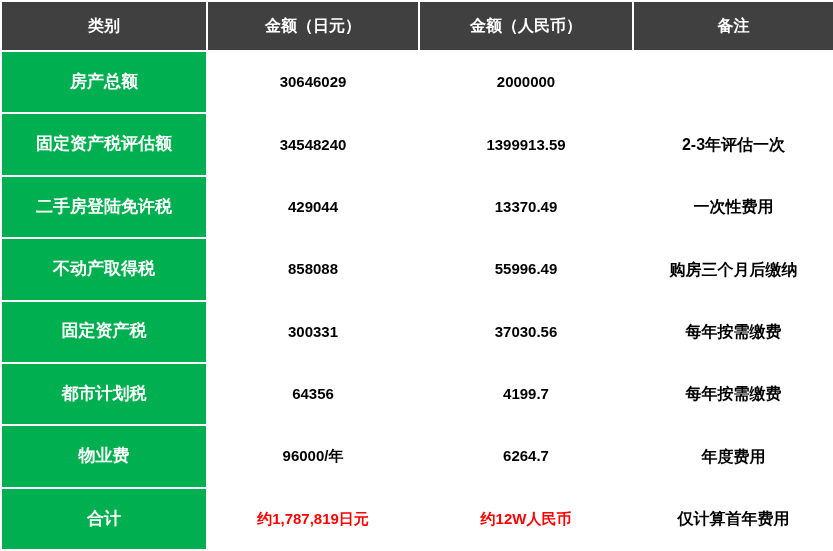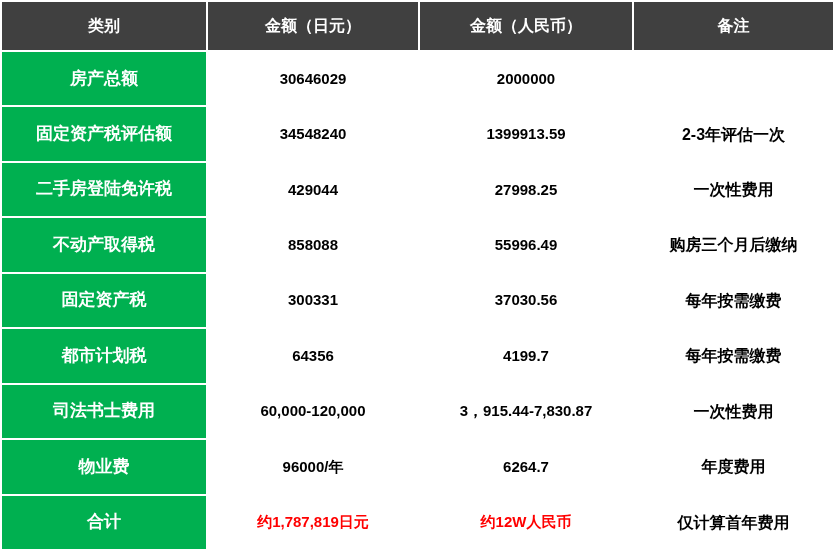--- a/index.html
+++ b/index.html
@@ -101,21 +101,21 @@
     </tr>
     <tr>
       <td class="label-cell">固定资产税评估额</td>
       <td class="value-cell">34548240</td>
       <td class="value-cell">1399913.59</td>
       <td class="note-cell">2-3年评估一次</td>
     </tr>
     <tr>
       <td class="label-cell">二手房登陆免许税</td>
       <td class="value-cell">429044</td>
-      <td class="value-cell">27998.25</td>
+      <td class="value-cell">13370.49</td>
       <td class="note-cell">一次性费用</td>
     </tr>
     <tr>
       <td class="label-cell">不动产取得税</td>
       <td class="value-cell">858088</td>
       <td class="value-cell">55996.49</td>
       <td class="note-cell">购房三个月后缴纳</td>
     </tr>
     <tr>
       <td class="label-cell">固定资产税</td>
@@ -123,26 +123,20 @@
       <td class="value-cell">37030.56</td>
       <td class="note-cell">每年按需缴费</td>
     </tr>
     <tr>
       <td class="label-cell">都市计划税</td>
       <td class="value-cell">64356</td>
       <td class="value-cell">4199.7</td>
       <td class="note-cell">每年按需缴费</td>
     </tr>
     <tr>
-      <td class="label-cell">司法书士费用</td>
-      <td class="value-cell">60,000-120,000</td>
-      <td class="value-cell">3，915.44-7,830.87</td>
-      <td class="note-cell">一次性费用</td>
-    </tr>
-    <tr>
       <td class="label-cell">物业费</td>
       <td class="value-cell">96000/年</td>
       <td class="value-cell">6264.7</td>
       <td class="note-cell">年度费用</td>
     </tr>
     <tr class="total-row">
       <td class="label-cell">合计</td>
       <td class="value-cell">约1,787,819日元</td>
       <td class="value-cell">约12W人民币</td>
       <td class="note-cell">仅计算首年费用</td>

